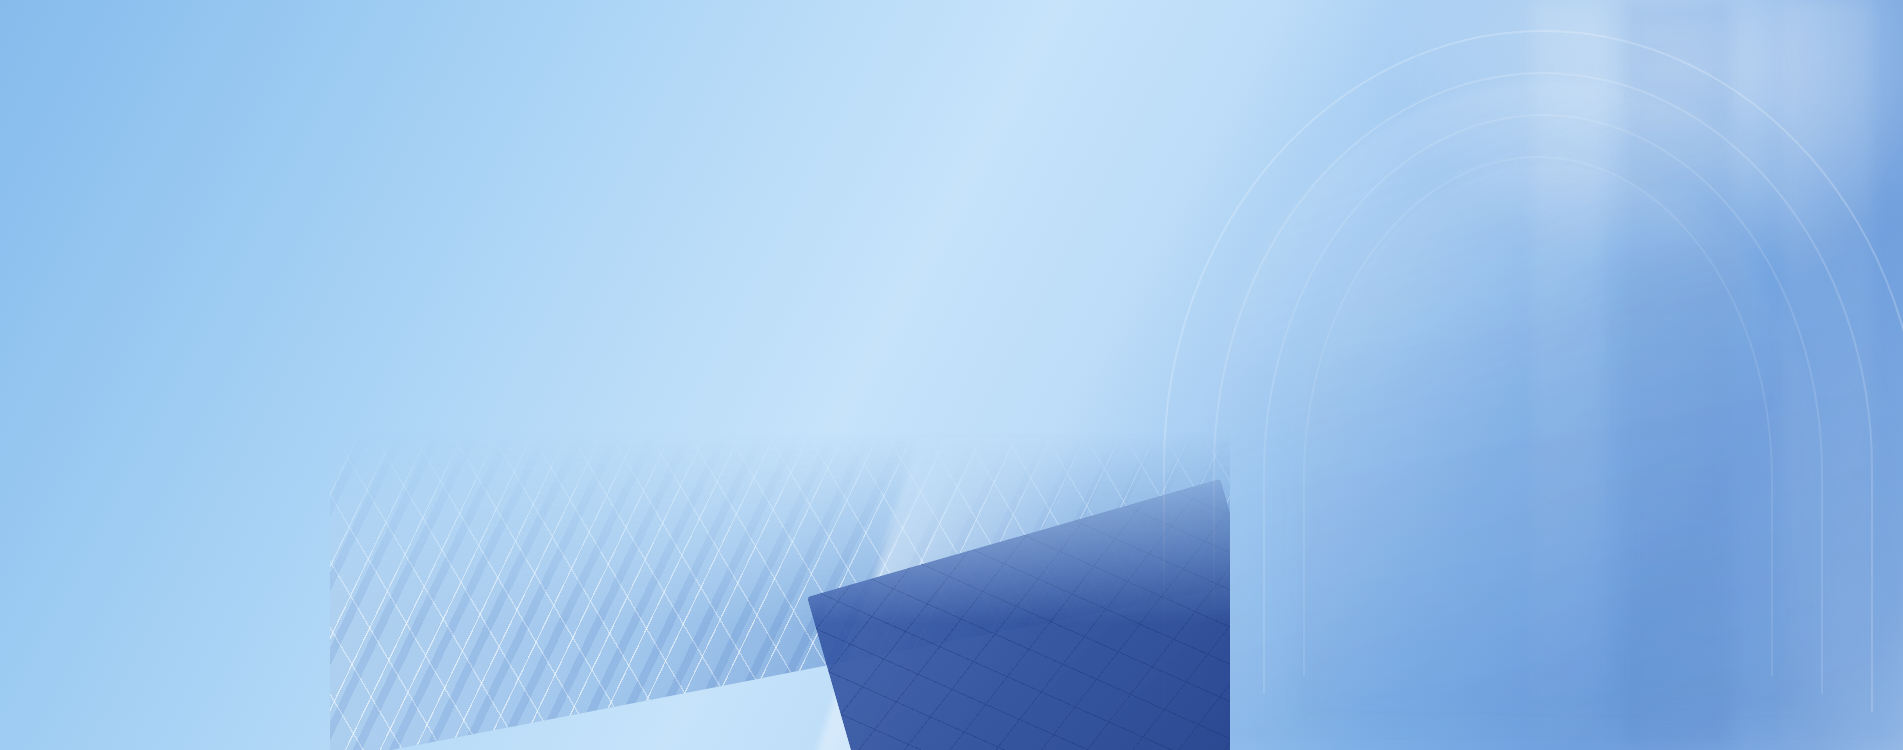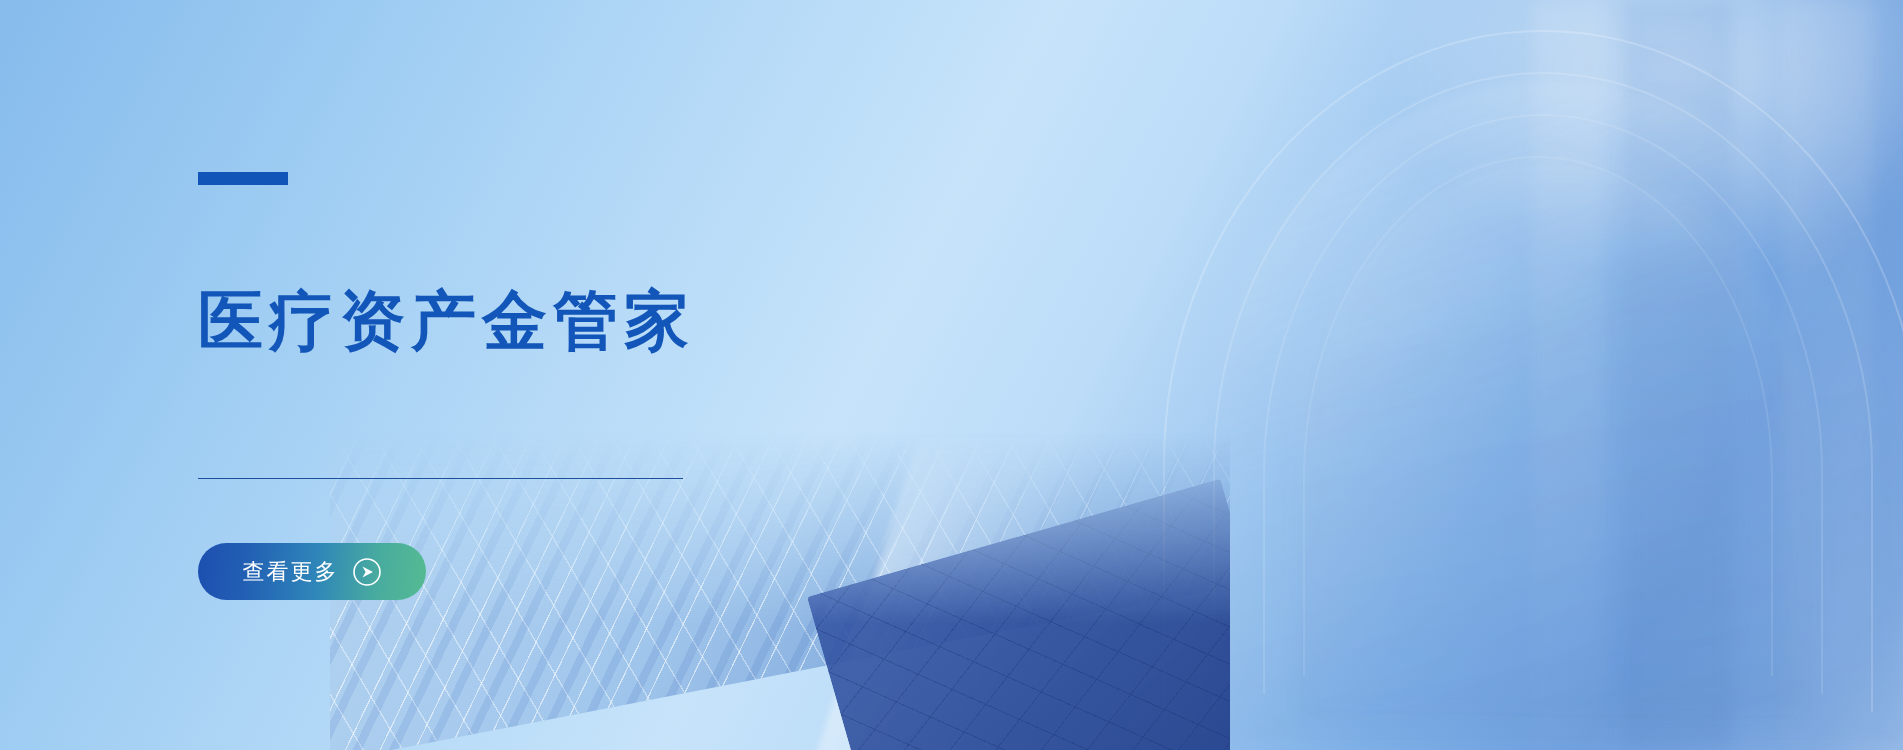--- a/index.html
+++ b/index.html
@@ -219,38 +219,20 @@
     <div class="arch a4"></div>
   </div>
 
   <div class="bg-building">
     <div class="bldg-body"></div>
     <div class="bldg-zig"></div>
     <div class="bldg-edge"></div>
     <div class="bldg-dark"></div>
   </div>
 
-  <div class="left">
-
-    <div class="accent-bar"></div>
-
-    <h1 class="page-title">医疗资产金管家</h1>
-
-    <div class="divider"></div>
-
-    <button class="cta-button">
-      <span class="cta-label">查看更多</span>
-      <span class="cta-arrow">
-        <svg width="30" height="30" viewBox="0 0 30 30" aria-hidden="true">
-          <circle cx="15" cy="15" r="13" fill="none" stroke="#ffffff" stroke-width="1.6"></circle>
-          <path d="M10.5 9.5 L21 15 L10.5 20.5 L13.6 15 Z" fill="#ffffff"></path>
-        </svg>
-      </span>
-    </button>
-  </div>
 
   <div class="cards">
 
     
     
 
     
     
 
     

